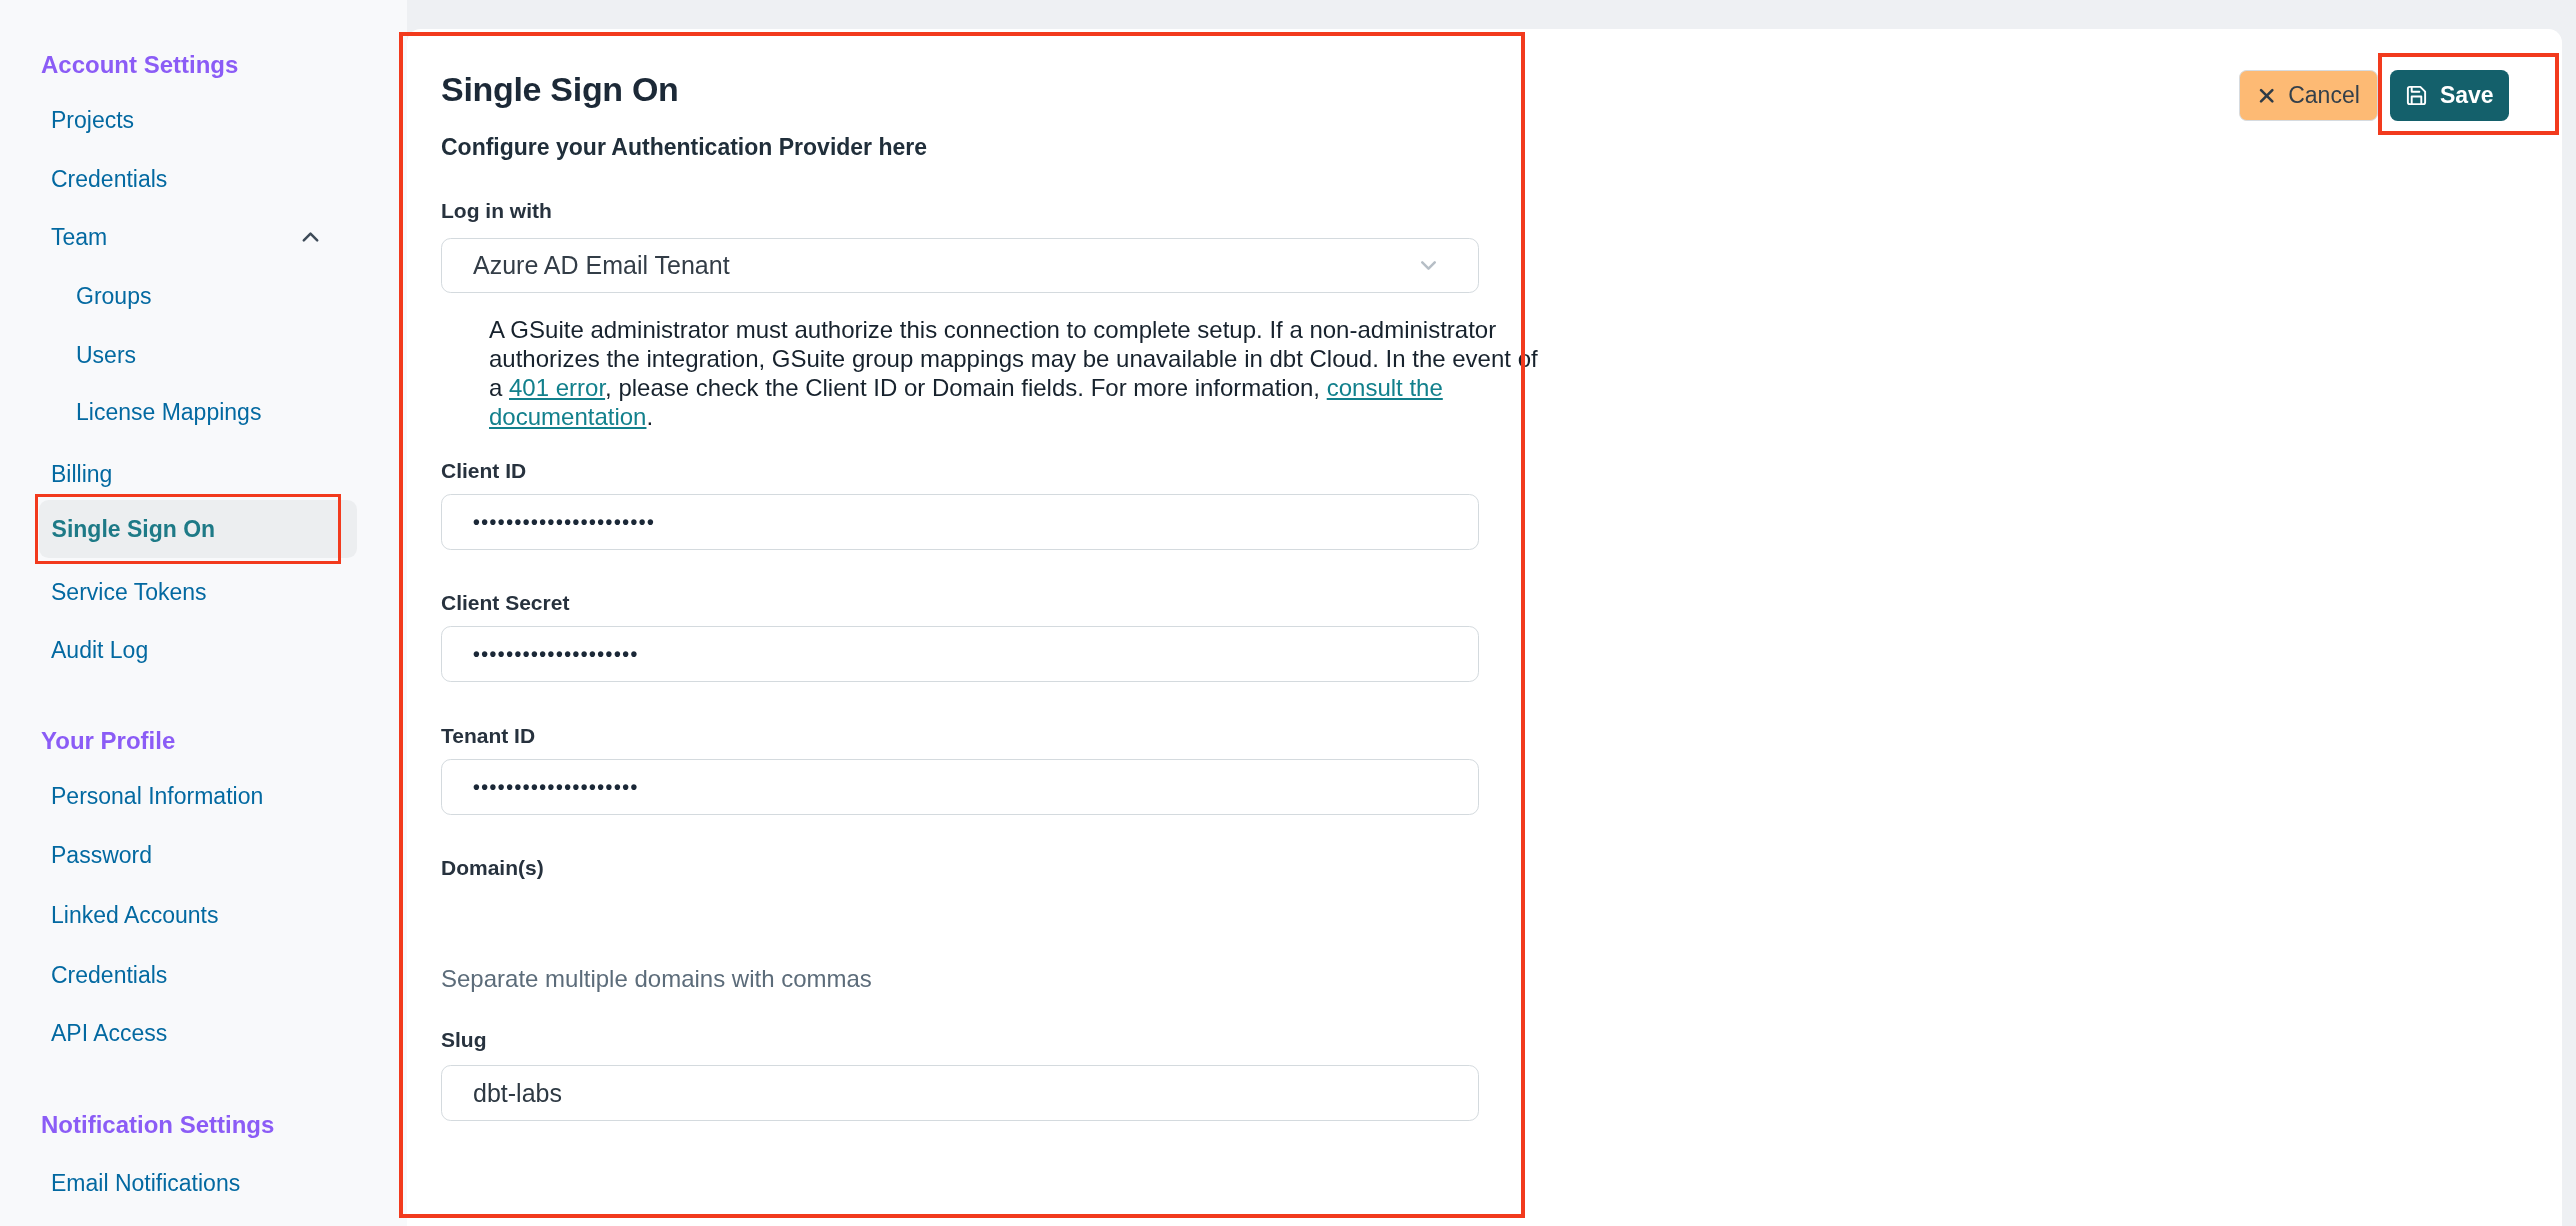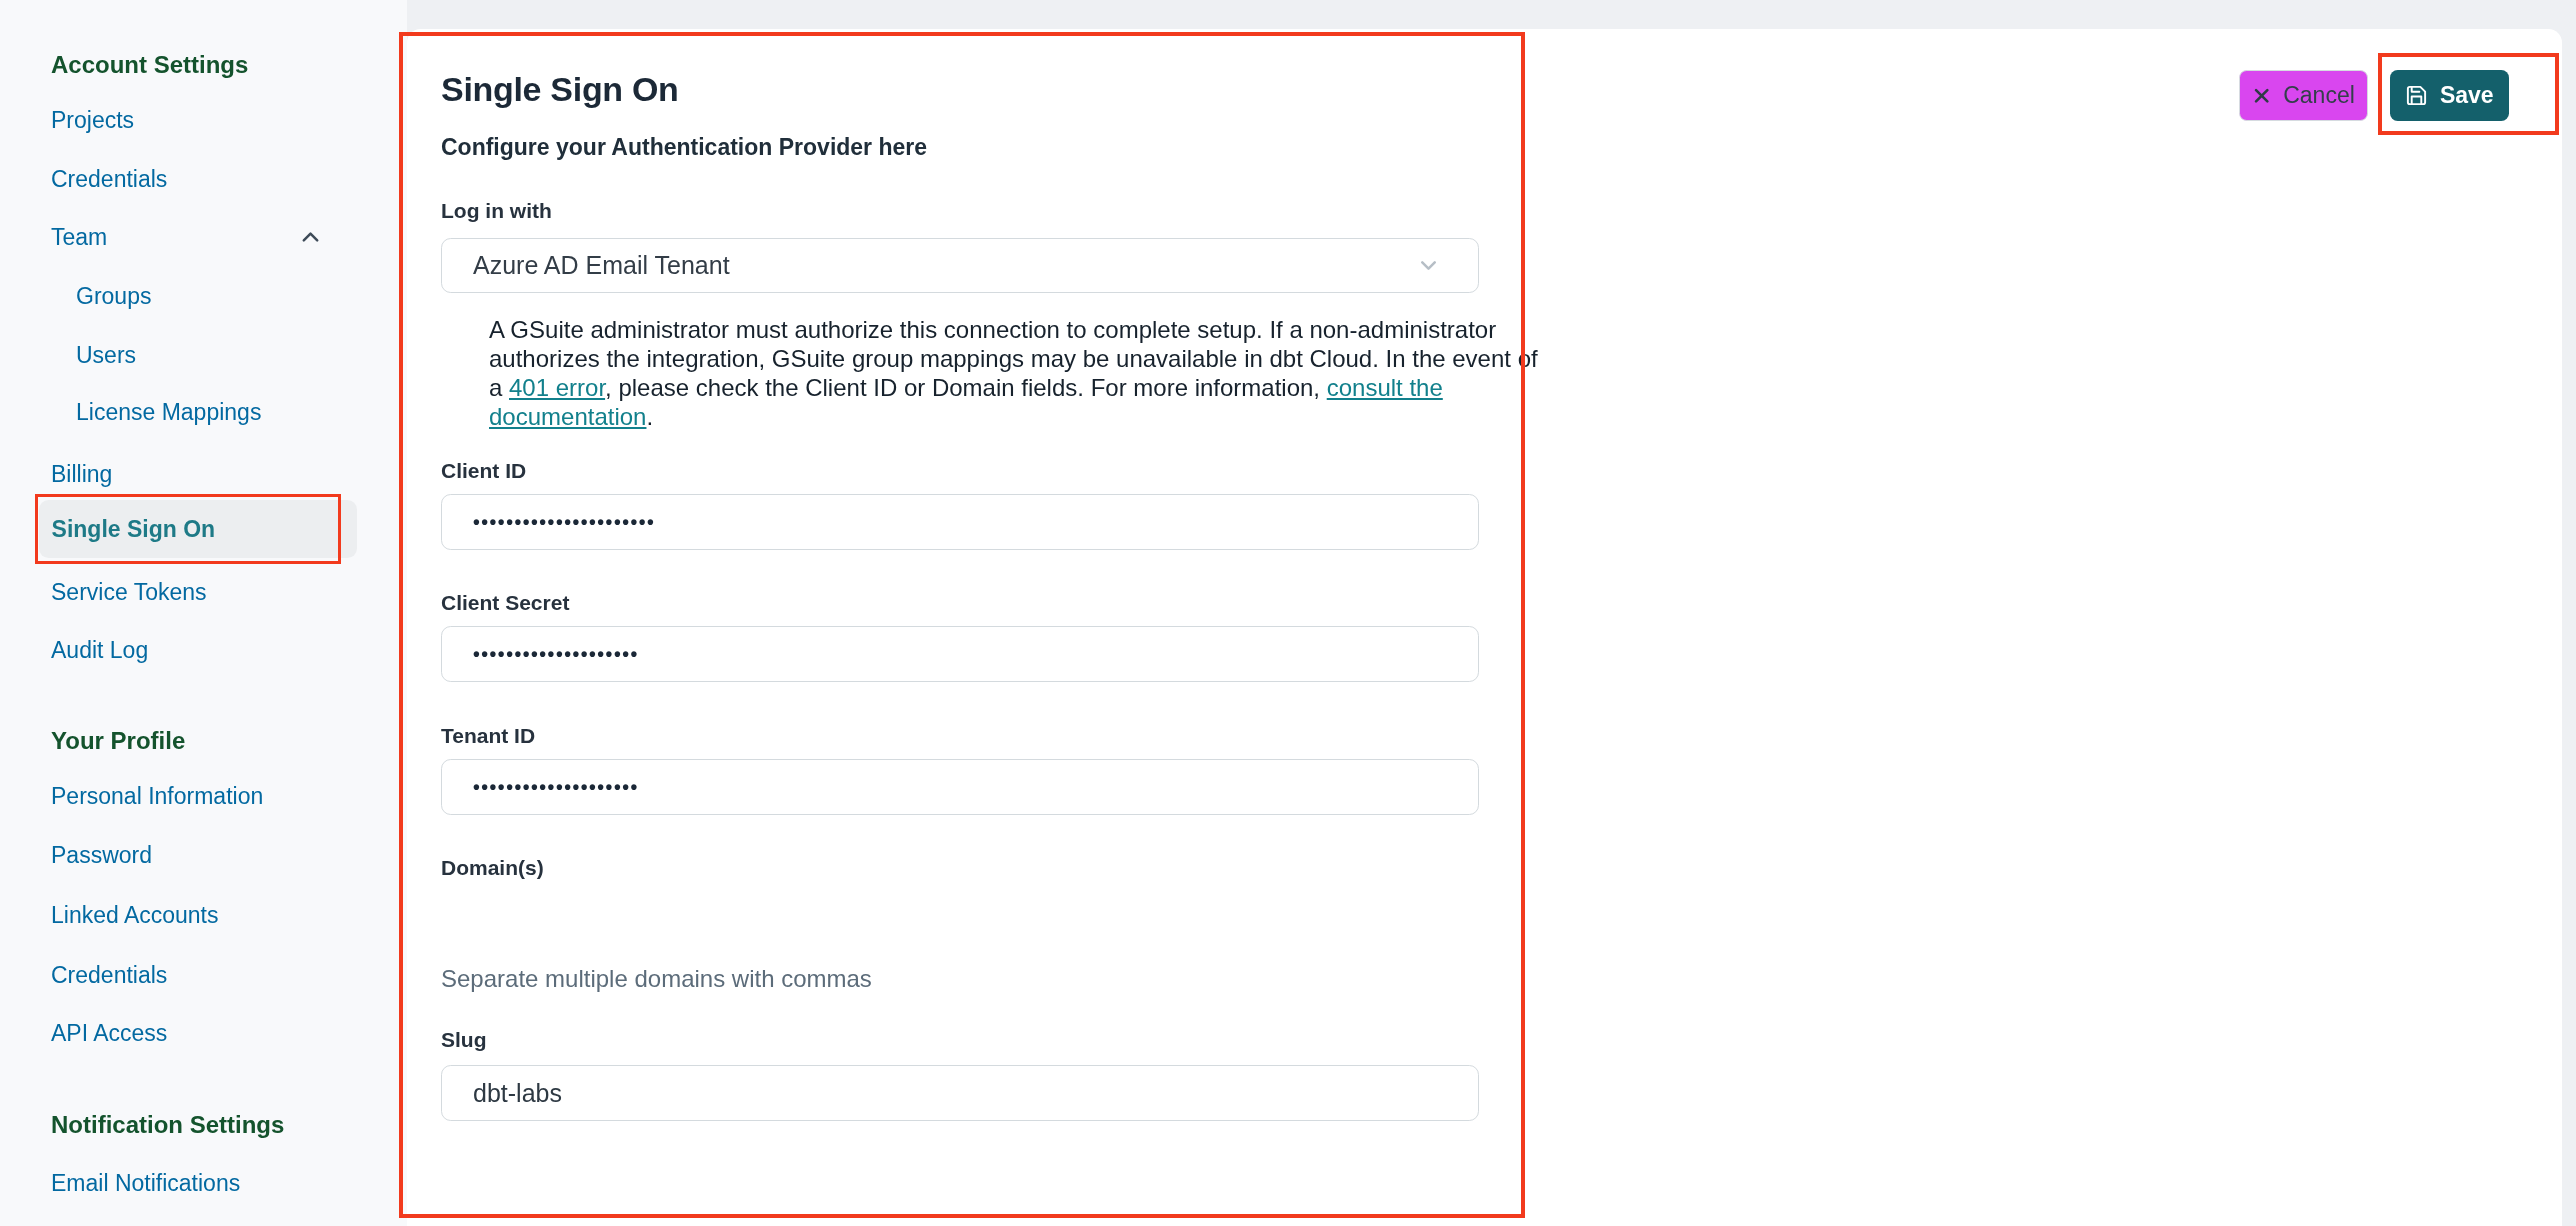--- a/index.html
+++ b/index.html
@@ -3,22 +3,22 @@
 <meta charset="utf-8">
 <style>
   * { margin:0; padding:0; box-sizing:border-box; }
   html,body { width:2576px; height:1226px; overflow:hidden;
     font-family:"Liberation Sans", sans-serif; background:#eef0f3; }
   .page { position:relative; width:2576px; height:1226px; }
 
   
   .sidebar { position:absolute; left:0; top:0; width:407px; height:1226px;
     background:#f8f9fb; }
-  .sb-header { position:absolute; left:51px; height:58px; display:flex; align-items:center;
-    font-size:24px; font-weight:bold; color:#14532d; }
+  .sb-header { position:absolute; left:41px; height:58px; display:flex; align-items:center;
+    font-size:24px; font-weight:bold; color:#8b5cf6; }
   .sb-item { position:absolute; left:51px; height:58px; display:flex; align-items:center;
     font-size:23px; color:#0369a1; cursor:pointer; }
   .sb-item.sub { left:76px; }
   .sb-item.team { width:271px; justify-content:space-between; }
   .sb-pill { position:absolute; left:39px; top:500px; width:318px; height:58px;
     background:#eceef0; border-radius:9.7px; display:flex; align-items:center;
     padding-left:12.6px; font-size:23px; font-weight:bold; color:#1e7a87; cursor:pointer; }
 
   
   .panel { position:absolute; left:407px; top:29px; width:2155px; height:1197px;
@@ -32,21 +32,21 @@
   .ann-sso { left:35px; top:494px; width:306px; height:70px; border-width:3.9px; }
 
   
   .title { position:absolute; left:441px; top:70px; font-size:34px; font-weight:bold;
     color:#1c2937; letter-spacing:-0.3px; }
   .subtitle { position:absolute; left:441px; top:134px; font-size:23px; font-weight:600;
     color:#202e3a; }
   .btn { position:absolute; top:70px; height:51px; border-radius:7.7px; display:flex;
     align-items:center; justify-content:center; gap:11.6px; cursor:pointer;
     font-family:inherit; }
-  .btn-cancel { left:2239px; width:129px; background:#d946ef; border:1px solid #d6dbe0;
+  .btn-cancel { left:2239px; width:139px; background:#fdba74; border:1px solid #d6dbe0;
     font-size:23px; color:#333f4a; }
   .btn-save { left:2390px; width:119px; background:#14606b; border:none;
     font-size:23px; font-weight:600; color:#ffffff; }
 
   
   .flabel { position:absolute; left:441px; font-size:21px; font-weight:bold; color:#27323e; }
   .field { position:absolute; left:441px; width:1038px; height:56px; background:#fff;
     border:1px solid #d4dade; border-radius:9.7px; padding-left:31px; font-size:25px;
     color:#2e3943; font-family:inherit; outline:none; }
   .masked { font-size:19.4px; letter-spacing:1.5px; color:#1b2837; font-weight:bold; }

